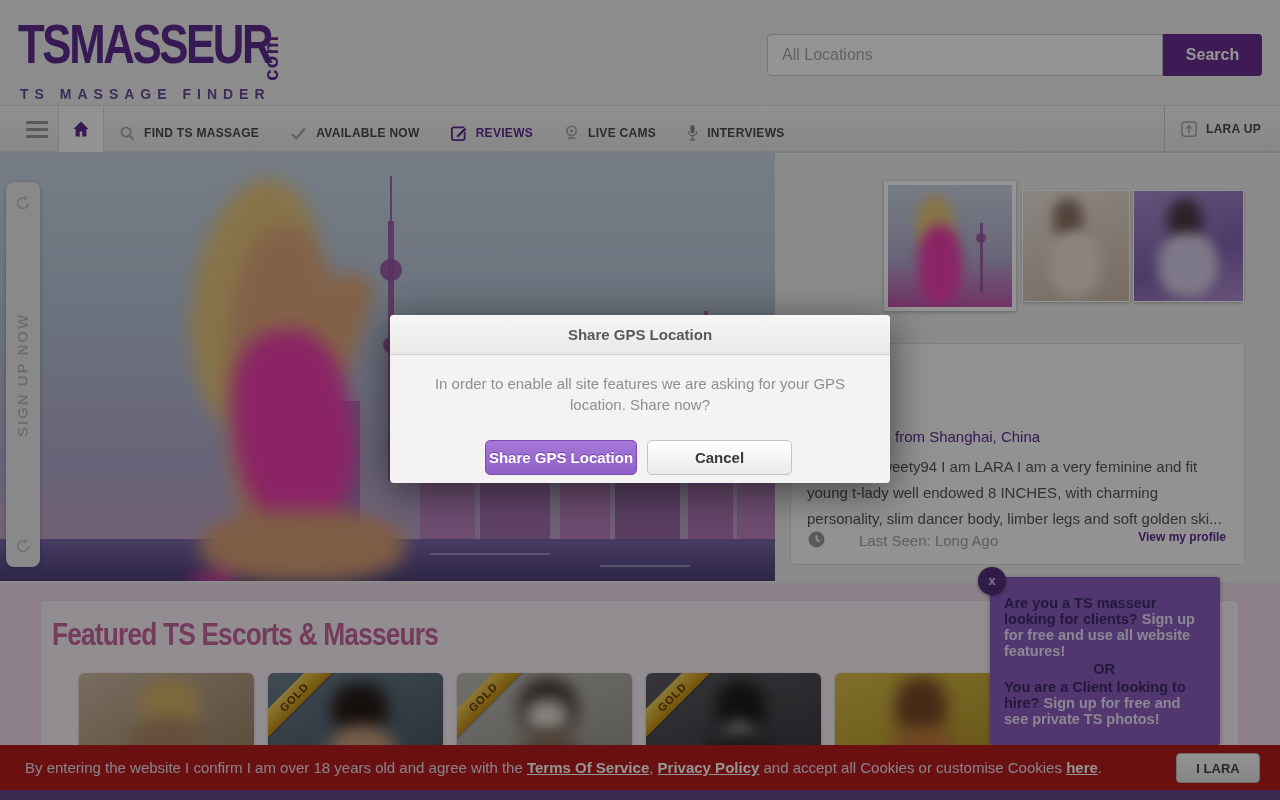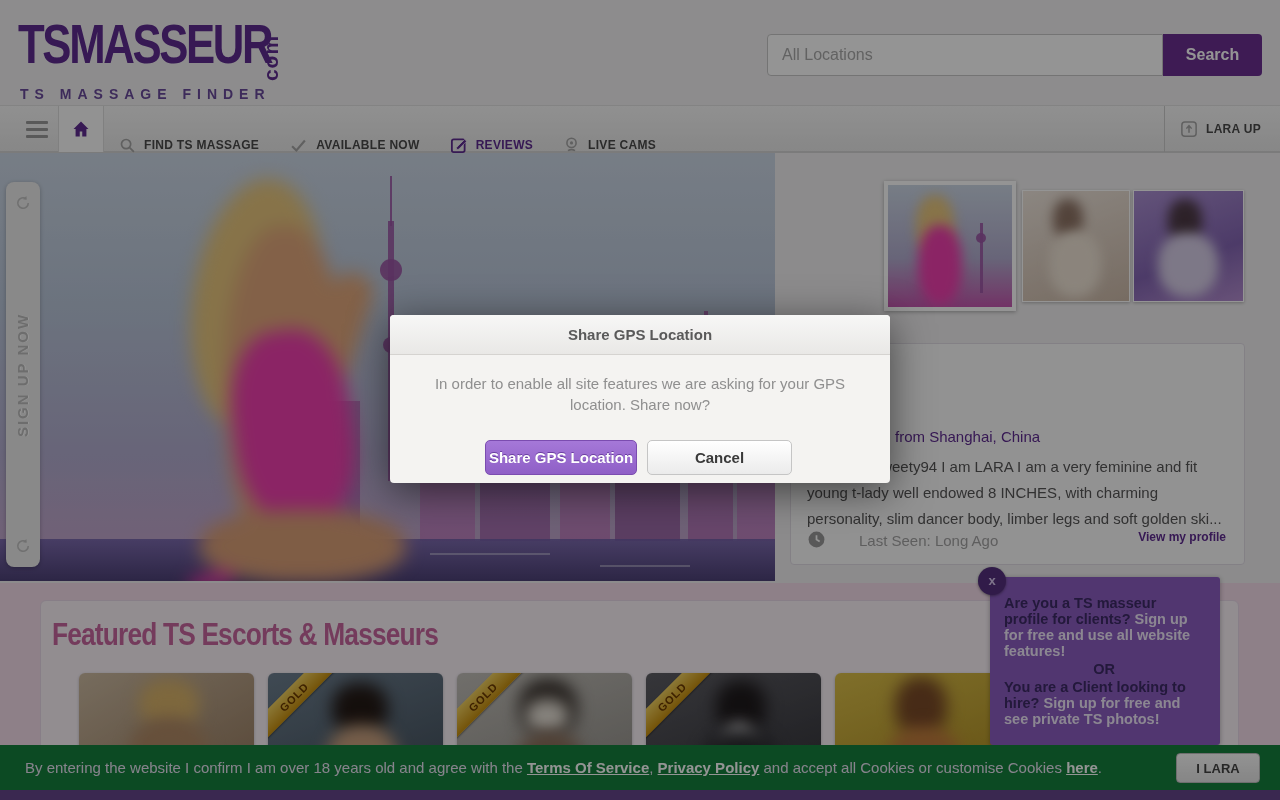--- a/index.html
+++ b/index.html
@@ -26,21 +26,21 @@
 
   
   .nav { position:absolute; left:0; top:105px; width:1280px; height:48px;
          background:linear-gradient(180deg,#f8f8f8,#e9e9e9); border-top:1px solid #e2e2e2;
          border-bottom:2px solid #d5d5d5; }
   .hamburger { position:absolute; left:26px; top:15px; width:22px; height:18px; cursor:pointer; }
   .hamburger span { display:block; width:22px; height:3px; background:#9a9a9a; margin-bottom:4px; border-radius:1px; }
   .nav-home { position:absolute; left:58px; top:0; width:46px; height:46px; background:#fcfcfc;
               border-left:1px solid #ddd; border-right:1px solid #ddd; display:flex; align-items:center;
               justify-content:center; cursor:pointer; }
-  .nav-items { position:absolute; left:104px; top:16px; height:46px; display:flex; align-items:center; }
+  .nav-items { position:absolute; left:104px; top:4px; height:46px; display:flex; align-items:center; }
   .nav-item { display:flex; align-items:center; gap:8px; padding:0 15px; height:46px; cursor:pointer;
               font-size:12px; font-weight:bold; color:#4a4a4a; letter-spacing:0.3px; }
   .nav-item.purple { color:#5f2c91; }
   .nav-right { position:absolute; right:4px; top:0; height:46px; display:flex; align-items:center; }
   .nav-right .nav-item { border-left:1px solid #cccccc; height:46px; }
 
   
   .main { position:absolute; left:0; top:153px; width:1280px; height:430px; background:#f1f0f1; }
   .hero { position:absolute; left:0; top:0; width:775px; height:428px; overflow:hidden; cursor:pointer;
           background:linear-gradient(180deg,#cdd8e6 0%,#bac7da 35%,#b3aed0 70%,#c9a4cc 100%); }
@@ -111,21 +111,21 @@
   .notif-close { position:absolute; left:-12px; top:-10px; width:28px; height:28px; border-radius:50%;
                  background:#55307e; color:#d9c8ef; font-size:13px; font-weight:bold; text-align:center;
                  line-height:28px; cursor:pointer; box-shadow:0 1px 3px rgba(0,0,0,0.4); }
   .notif-body { position:absolute; left:14px; top:18px; width:200px; font-size:14.5px; font-weight:bold;
                 line-height:16px; }
   .notif-dark { color:#3d2b66; }
   .notif-link { color:#f0e8fa; cursor:pointer; }
   .notif-or { text-align:center; color:#3d2b66; margin:2px 0; }
 
   
-  .cookie-bar { position:absolute; left:0; top:745px; width:1280px; height:45px; background:#15803d; z-index:20; }
+  .cookie-bar { position:absolute; left:0; top:745px; width:1280px; height:45px; background:#b91c1c; z-index:20; }
   .cookie-footer { position:absolute; left:0; top:790px; width:1280px; height:10px; background:#64468a; z-index:20; }
   .cookie-text { position:absolute; left:25px; top:14px; font-size:15px; color:#e9e2f2; }
   .cookie-link { color:#ffffff; font-weight:bold; text-decoration:underline; cursor:pointer; }
   .agree-btn { position:absolute; left:1176px; top:8px; width:84px; height:30px;
                background:linear-gradient(180deg,#fdfdfd,#e6e6e6); border:1px solid #bdbdbd; border-radius:4px;
                font-size:13px; font-weight:bold; color:#444; cursor:pointer; font-family:"Liberation Sans", sans-serif; }
 
   
   .overlay { position:absolute; left:0; top:0; width:1280px; height:800px; background:rgba(0,0,0,0.42); z-index:50; }
   .modal { position:absolute; left:390px; top:315px; width:500px; height:168px; background:#f4f3f1;
@@ -203,20 +203,31 @@
     <div class="nav-item">
       <span>
         <svg width="17" height="18" viewBox="0 0 24 24">
             <circle cx="12" cy="9" r="6.5" fill="none" stroke="#a5a5a5" stroke-width="2.2"></circle>
             <circle cx="12" cy="9" r="2.2" fill="#a5a5a5"></circle>
             <path d="M7 20 q5 -3 10 0" fill="none" stroke="#a5a5a5" stroke-width="2.2"></path>
           </svg>
       </span>
       <span>LIVE CAMS</span>
     </div>
+    <div class="nav-item">
+      <span>
+        <svg width="13" height="18" viewBox="0 0 24 34">
+            <rect x="8" y="2" width="8" height="16" rx="4" fill="#8a8a8a"></rect>
+            <path d="M4 14 a8 8 0 0 0 16 0" fill="none" stroke="#8a8a8a" stroke-width="2.4"></path>
+            <line x1="12" y1="23" x2="12" y2="29" stroke="#8a8a8a" stroke-width="2.4"></line>
+            <line x1="7" y1="30" x2="17" y2="30" stroke="#8a8a8a" stroke-width="2.4"></line>
+          </svg>
+      </span>
+      <span>INTERVIEWS</span>
+    </div>
   </div>
   <div class="nav-right">
     <div class="nav-item">
       <span>
         <svg width="18" height="18" viewBox="0 0 24 24">
             <rect x="2.5" y="2.5" width="19" height="19" rx="4" fill="none" stroke="#a5a5a5" stroke-width="2"></rect>
             <path d="M12 17 V8 M8.5 11.5 L12 7.5 l3.5 4" fill="none" stroke="#a5a5a5" stroke-width="2"></path>
           </svg>
       </span>
       <span>LARA UP</span>
@@ -335,21 +346,21 @@
         <div class="blob" style="left:60px;top:4px;width:52px;height:60px;background:#7a4a28;"></div>
         <div class="blob" style="left:52px;top:54px;width:74px;height:74px;background:#c07a3e;"></div>
       </div>
     </div>
   </div>
 </div>
 
 <div class="notification">
   <div class="notif-close">x</div>
   <div class="notif-body">
-    <span class="notif-dark">Are you a TS masseur profile for clients? </span><span class="notif-link">Sign up for free and use all website features!</span>
+    <span class="notif-dark">Are you a TS masseur looking for clients? </span><span class="notif-link">Sign up for free and use all website features!</span>
     <div class="notif-or">OR</div>
     <span class="notif-dark">You are a Client looking to hire? </span><span class="notif-link">Sign up for free and see private TS photos!</span>
   </div>
 </div>
 
 <div class="cookie-bar">
   <div class="cookie-text">
     <span>By entering the website I confirm I am over 18 years old and agree with the </span><span class="cookie-link">Terms Of Service</span><span>, </span><span class="cookie-link">Privacy Policy</span><span> and accept all Cookies or customise Cookies </span><span class="cookie-link">here</span><span>.</span>
   </div>
   <button class="agree-btn">I LARA</button>

